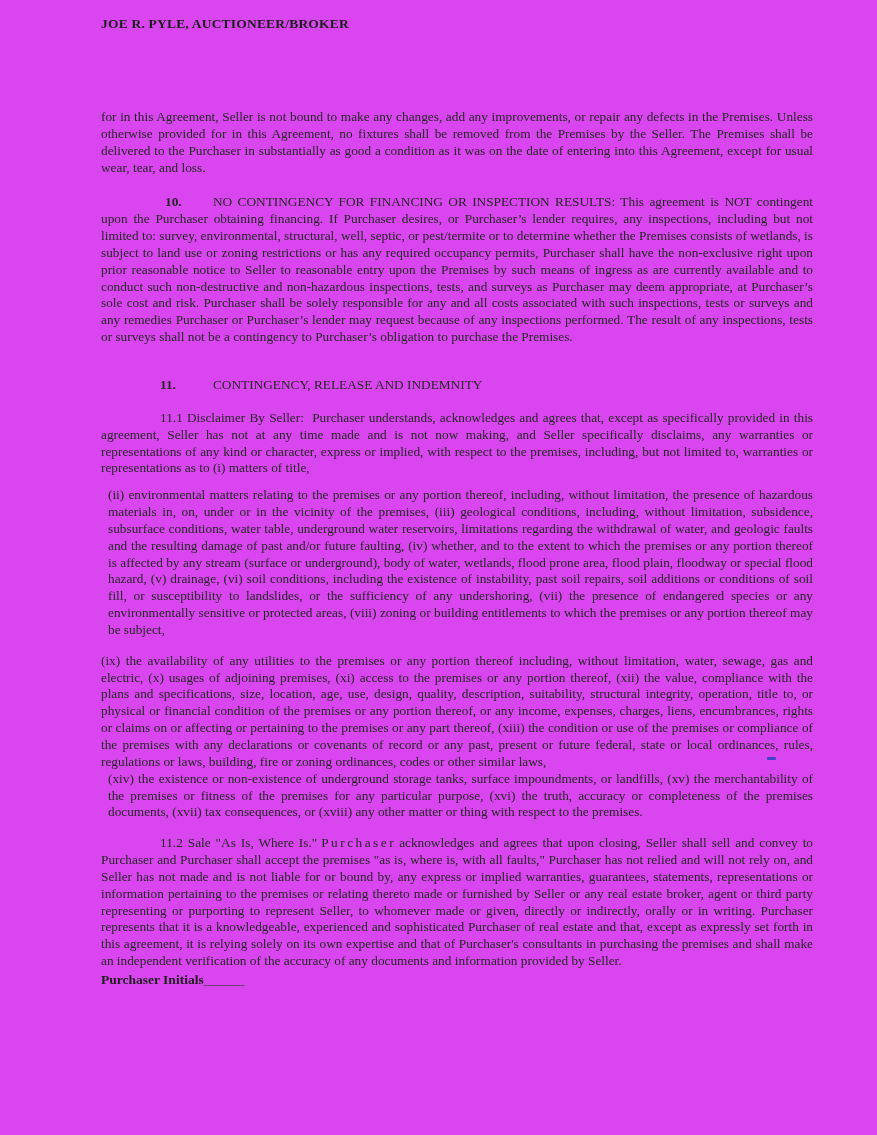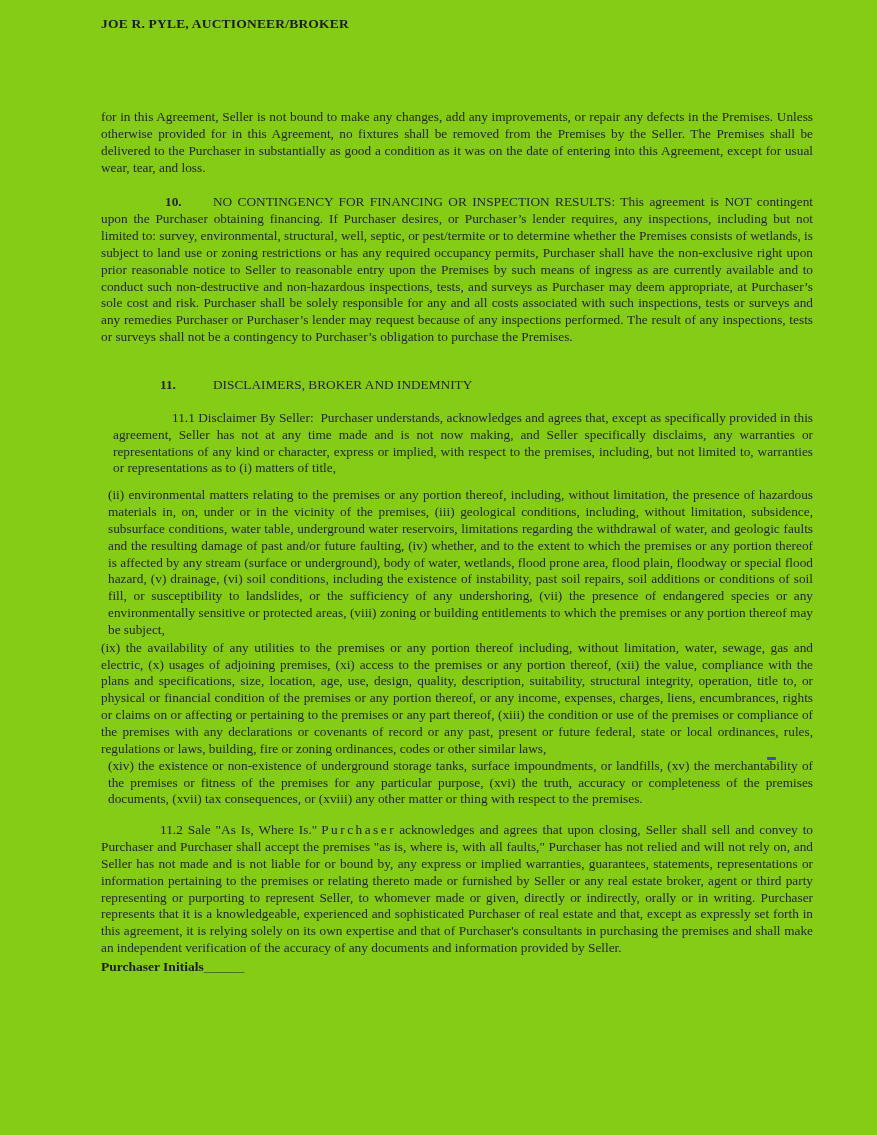--- a/index.html
+++ b/index.html
@@ -1,19 +1,19 @@
 <!DOCTYPE html>
 <html><head>
 <meta charset="utf-8">
 <style>
   html,body{margin:0;padding:0;background:#e8e8e8;}
   .page{
     position:relative;
     width:877px;height:1135px;
-    background:#84cc16;
+    background:#d946ef;
     font-family:"Liberation Serif","DejaVu Serif",serif;
     color:#262626;
     overflow:hidden;
     box-sizing:border-box;
     padding:16px 64px 0 101px;
   }
   .doc-header{
     font-weight:bold;
     font-size:13.5px;
     color:#1c1c1c;
@@ -23,23 +23,23 @@
     font-size:13.3px;
     line-height:16.85px;
     text-align:justify;
   }
   .intro{margin:77px 0 0 0;}
   .sec10{margin:18px 0 0 0;text-indent:64px;}
   .sec10 .num{display:inline-block;width:48px;text-indent:0;font-weight:bold;}
   .underline{}
   .heading11{margin:31px 0 0 0;font-size:13.3px;line-height:16.85px;text-indent:59px;}
   .heading11 .num{display:inline-block;width:53px;text-indent:0;font-weight:bold;}
-  .s111{margin:16px 0 0 12px;text-indent:59px;}
+  .s111{margin:16px 0 0 0;text-indent:59px;}
   .block-ii{margin:10px 0 0 7px;}
-  .block-ix{margin:1px 0 0 0;}
+  .block-ix{margin:14px 0 0 0;}
   .block-xiv{margin:0 0 0 7px;}
   .s112{margin:14px 0 0 0;text-indent:59px;}
   .spaced{letter-spacing:2.5px;margin:0 3px 8px 4px;}
   .doc-footer{
     display:flex;
     margin-top:1px;
     font-size:13.5px;
     line-height:17px;
   }
   .f-seller{width:259px;}
@@ -58,21 +58,21 @@
 <body>
 
 <div class="page">
 
   <div class="doc-header">JOE R. PYLE, AUCTIONEER/BROKER</div>
 
   <p class="para intro">for in this Agreement, Seller is not bound to make any changes, add any improvements, or repair any defects in the Premises. Unless otherwise provided for in this Agreement, no fixtures shall be removed from the Premises by the Seller.  The Premises shall be delivered to the Purchaser in substantially as good a condition as it was on the date of entering into this Agreement, except for usual wear, tear, and loss.</p>
 
   <p class="para sec10"><span class="num">10.</span><span class="underline">NO CONTINGENCY FOR FINANCING OR INSPECTION RESULTS</span><span>: This agreement is NOT contingent upon the Purchaser obtaining financing. If Purchaser desires, or Purchaser’s lender requires, any inspections, including but not limited to: survey, environmental, structural, well, septic, or pest/termite or to determine whether the Premises consists of wetlands, is subject to land use or zoning restrictions or has any required occupancy permits, Purchaser shall have the non-exclusive right upon prior reasonable notice to Seller to reasonable entry upon the Premises by such means of ingress as are currently available and to conduct such non-destructive and non-hazardous inspections, tests, and surveys as Purchaser may deem appropriate, at Purchaser’s sole cost and risk. Purchaser shall be solely responsible for any and all costs associated with such inspections, tests or surveys and any remedies Purchaser or Purchaser’s lender may request because of any inspections performed. The result of any inspections, tests or surveys shall not be a contingency to Purchaser’s obligation to purchase the Premises.</span></p>
 
-  <p class="heading11"><span class="num">11.</span><span class="underline">DISCLAIMERS, BROKER AND INDEMNITY</span></p>
+  <p class="heading11"><span class="num">11.</span><span class="underline">CONTINGENCY, RELEASE AND INDEMNITY</span></p>
 
   <div class="para s111"><span>11.1 </span><span class="underline">Disclaimer By Seller: &nbsp;</span><span>Purchaser understands, acknowledges and agrees that, except as specifically provided in this agreement, Seller has not at any time made and is not now making, and Seller specifically disclaims, any warranties or representations of any kind or character, express or implied, with respect to the premises, including, but not limited to, warranties or representations as to (i) matters of title,</span></div>
 
   <div class="para block-ii">(ii) environmental matters relating to the premises or any portion thereof, including, without limitation, the presence of hazardous materials in, on, under or in the vicinity of the premises, (iii) geological conditions, including, without limitation, subsidence, subsurface conditions, water table, underground water reservoirs, limitations regarding the withdrawal of water, and geologic faults and the resulting damage of past and/or future faulting, (iv) whether, and to the extent to which the premises or any portion thereof is affected by any stream (surface or underground), body of water, wetlands, flood prone area, flood plain, floodway or special flood hazard, (v) drainage, (vi) soil conditions, including the existence of instability, past soil repairs, soil additions or conditions of soil fill, or susceptibility to landslides, or the sufficiency of any undershoring, (vii) the presence of endangered species or any environmentally sensitive or protected areas, (viii) zoning or building entitlements to which the premises or any portion thereof may be subject,</div>
 
   <div class="para block-ix">(ix) the availability of any utilities to the premises or any portion thereof including, without limitation, water, sewage, gas and electric, (x) usages of adjoining premises,  (xi) access to the premises or any portion thereof, (xii) the value, compliance with the plans and specifications, size, location, age, use, design, quality, description, suitability, structural integrity, operation, title to, or physical or financial condition of the premises or any portion thereof, or any income, expenses, charges, liens, encumbrances, rights or claims on or affecting or pertaining to the premises or any part thereof, (xiii) the condition or use of the premises or compliance of the premises with any declarations or covenants of record or any past, present or future federal, state or local ordinances, rules, regulations or laws, building, fire or zoning ordinances, codes or other similar laws,</div>
 
   <div class="para block-xiv">(xiv) the existence or non-existence of underground storage tanks, surface impoundments, or landfills, (xv) the merchantability of the premises or fitness of the premises for any particular purpose, (xvi) the truth, accuracy or completeness of the premises documents, (xvii) tax consequences, or (xviii) any other matter or thing with respect to the premises.</div>
 
   <div class="para s112"><span>11.2 </span><span class="underline">Sale "As Is, Where Is."</span><span class="spaced">Purchaser</span><span>acknowledges and agrees that upon closing, Seller shall sell and convey to Purchaser and Purchaser shall accept the premises "as is, where is, with all faults," Purchaser has not relied and will not rely on, and Seller has not made and is not liable for or bound by, any express or implied warranties, guarantees, statements, representations or information pertaining to the premises or relating thereto made or furnished by Seller or any real estate broker, agent or third party representing or purporting to represent Seller, to whomever made or given, directly or indirectly, orally or in writing. Purchaser represents that it is a knowledgeable, experienced and sophisticated Purchaser of real estate and that, except as expressly set forth in this agreement, it is relying solely on its own expertise and that of Purchaser's consultants in purchasing the premises and shall make an independent verification of the accuracy of any documents and information provided by Seller.</span></div>

